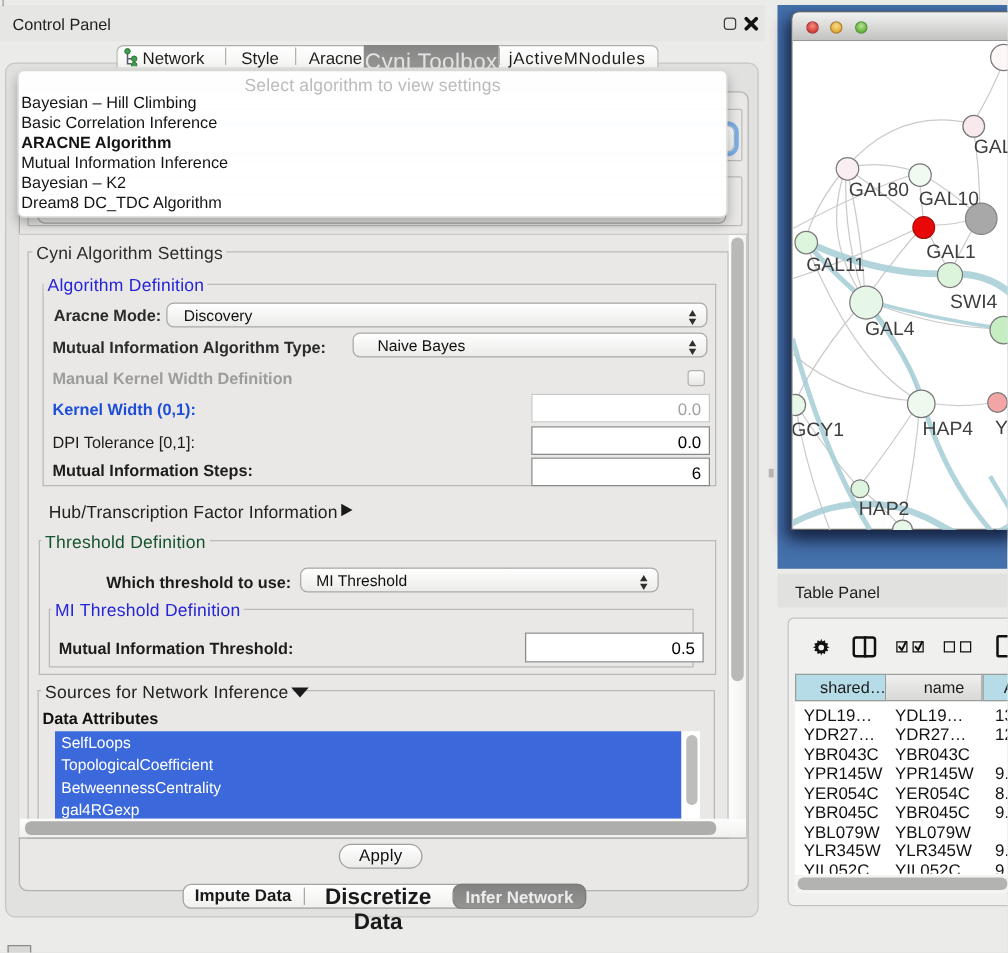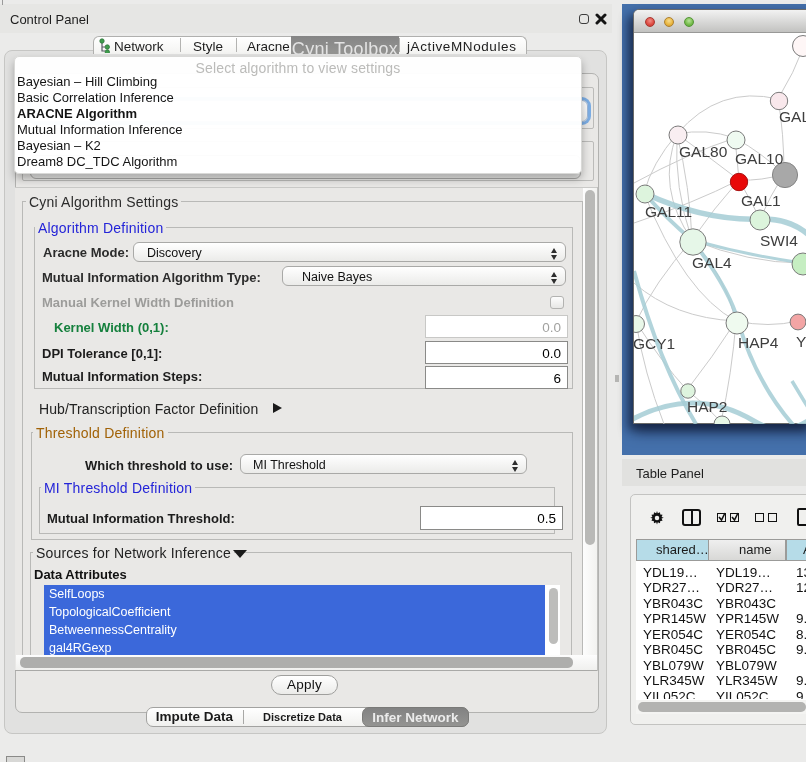--- a/index.html
+++ b/index.html
@@ -50,32 +50,32 @@
 <div class="combo" style="left:133px;top:242px;width:433px;height:20px;">
     <i>Discovery</i>
   </div>
 <div class="abs" style="left:42px;top:270px;font-size:13px;font-weight:bold;color:#2b2b2b;">Mutual Information Algorithm Type:</div>
 <div class="combo" style="left:282px;top:266px;width:284px;height:20px;">
     <i style="left:19px;">Naive Bayes</i>
   </div>
 <div class="abs" style="left:42px;top:295px;font-size:13px;font-weight:bold;color:#9c9c9a;">Manual Kernel Width Definition</div>
 <div class="abs" style="left:550px;top:296px;width:14px;height:13px;border-radius:3px;background:linear-gradient(#fdfdfd,#e7e7e5);border:1px solid #b3b3b1;"></div>
 
-<div class="abs" style="left:42px;top:320px;font-size:13px;font-weight:bold;color:#15803d;margin-left:12px;">Kernel Width (0,1):</div>
+<div class="abs" style="left:42px;top:320px;font-size:13px;font-weight:bold;color:#1d4ed8;">Kernel Width (0,1):</div>
 <div class="field" style="left:425px;top:315px;width:143px;height:23px;border:1px solid #c8c8c6;color:#a2a2a0;">0.0</div>
-<div class="abs" style="left:42px;top:346px;font-size:13px;font-weight:bold;color:#1c1c1c;">DPI Tolerance [0,1]:</div>
+<div class="abs" style="left:42px;top:346px;font-size:13px;font-weight:normal;color:#1c1c1c;">DPI Tolerance [0,1]:</div>
 <div class="field" style="left:425px;top:341px;width:143px;height:23px;border:1.5px solid #8a8a88;color:#000;">0.0</div>
 <div class="abs" style="left:42px;top:369px;font-size:13px;font-weight:bold;color:#1c1c1c;">Mutual Information Steps:</div>
 <div class="field" style="left:425px;top:366px;width:143px;height:23px;border:1.5px solid #8a8a88;color:#000;">6</div>
 
-<div class="abs" style="left:39px;top:401px;font-size:14px;letter-spacing:0.1px;color:#222;">Hub/Transcription Factor Definition</div>
+<div class="abs" style="left:39px;top:401px;font-size:14px;letter-spacing:0.1px;color:#222;">Hub/Transcription Factor Information</div>
 <div class="abs" style="left:273px;top:403px;width:0;height:0;border-left:9px solid #1a1a1a;border-top:5.5px solid transparent;border-bottom:5.5px solid transparent;"></div>
 
 <div class="abs" style="left:31px;top:432px;width:542px;height:108px;border:1px solid #b9b9b7;"></div>
-<div class="ftitle" style="left:33px;top:425px;color:#a16207;">Threshold Definition</div>
+<div class="ftitle" style="left:33px;top:425px;color:#14532d;">Threshold Definition</div>
 
 <div class="abs" style="left:50px;top:458px;width:183px;font-size:13px;font-weight:bold;color:#1c1c1c;text-align:right;">Which threshold to use:</div>
 <div class="combo" style="left:240px;top:454px;width:287px;height:20px;">
     <i style="left:12px;">MI Threshold</i>
   </div>
 
 <div class="abs" style="left:39px;top:487px;width:516px;height:47px;border:1px solid #b9b9b7;"></div>
 <div class="ftitle" style="left:41px;top:480px;color:#2424d8;">MI Threshold Definition</div>
 <div class="abs" style="left:47px;top:511px;font-size:13px;font-weight:bold;color:#1c1c1c;">Mutual Information Threshold:</div>
 <div class="field" style="left:420px;top:506px;width:143px;height:24px;border:1.5px solid #8a8a88;color:#000;">0.5</div>
@@ -99,21 +99,21 @@
 <div class="abs" style="left:16px;top:655px;width:581px;height:15px;background:linear-gradient(#fdfdfd,#f0f0ee);"></div>
 <div class="abs" style="left:20px;top:657px;width:553px;height:11px;background:#aeaeac;border-radius:5px;"></div>
 <div class="abs" style="left:15px;top:670px;width:582px;height:1px;background:#a9a9a7;"></div>
 <div class="abs" style="left:597px;top:187px;width:1px;height:484px;background:#bfbfbd;"></div>
 
 <div class="abs" style="left:271px;top:675px;width:67px;height:20px;border-radius:10px;background:linear-gradient(#ffffff,#ebebe9);border:1px solid #9f9f9d;font-size:13.5px;letter-spacing:0.2px;color:#111;text-align:center;line-height:18px;">Apply</div>
 
 <div class="abs" style="left:146px;top:707px;width:323px;height:20px;border-radius:7px;background:linear-gradient(#ffffff,#f0f0ee);border:1px solid #a2a2a0;"></div>
 <div class="abs" style="left:146px;top:707px;width:97px;height:20px;font-size:13.5px;font-weight:bold;color:#1a1a1a;text-align:center;line-height:20px;">Impute Data</div>
 <div class="abs" style="left:243px;top:710px;width:1px;height:14px;background:#a8a8a6;"></div>
-<div class="abs" style="left:243px;top:707px;width:119px;height:20px;font-size:11px;font-weight:bold;color:#1a1a1a;text-align:center;line-height:20px;">Discretize Data</div>
+<div class="abs" style="left:243px;top:707px;width:119px;height:20px;font-size:18px;font-weight:bold;color:#1a1a1a;text-align:center;line-height:20px;">Discretize Data</div>
 <div class="abs" style="left:362px;top:707px;width:107px;height:20px;border-radius:7px;background:linear-gradient(#828282,#949492);border:1px solid #7a7a78;font-size:13.5px;font-weight:bold;color:#ececec;text-align:center;line-height:19px;">Infer Network</div>
 
 <div class="abs" style="left:93px;top:36px;width:434px;height:18px;border-radius:6px 6px 0 0;background:linear-gradient(#ffffff,#f3f3f1);border:1px solid #b0b0ae;border-bottom:none;"></div>
 <div class="abs" style="left:180px;top:38px;width:1px;height:14px;background:#b3b3b1;"></div>
 <div class="abs" style="left:236px;top:38px;width:1px;height:14px;background:#b3b3b1;"></div>
 <div class="abs" style="left:291px;top:36px;width:108px;height:18px;background:linear-gradient(#858585,#959593);"></div>
 <div class="abs" style="left:399px;top:38px;width:1px;height:14px;background:#b3b3b1;"></div>
 <svg class="abs" style="left:99px;top:38px;" width="13" height="15" viewBox="0 0 13 15">
   <path d="M3 4.5 L3 13 L6 13 M3 9 L6 9" stroke="#5a5a66" stroke-width="1.2" fill="none"></path>
   <circle cx="3" cy="3" r="2.2" fill="#3f9e4d" stroke="#2c7338" stroke-width="0.8"></circle>

